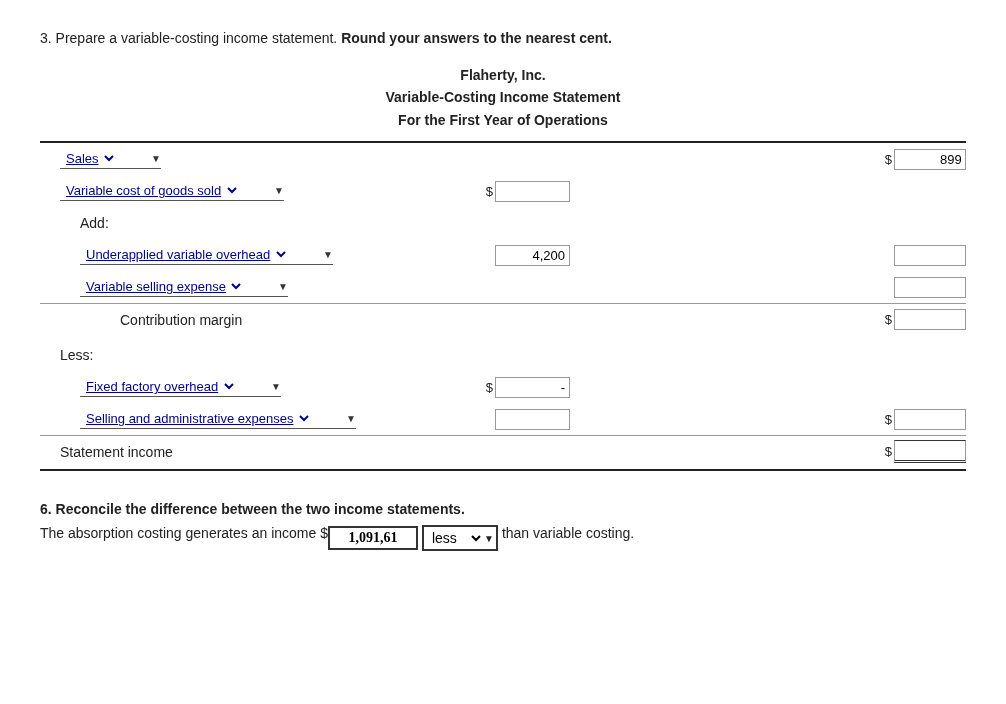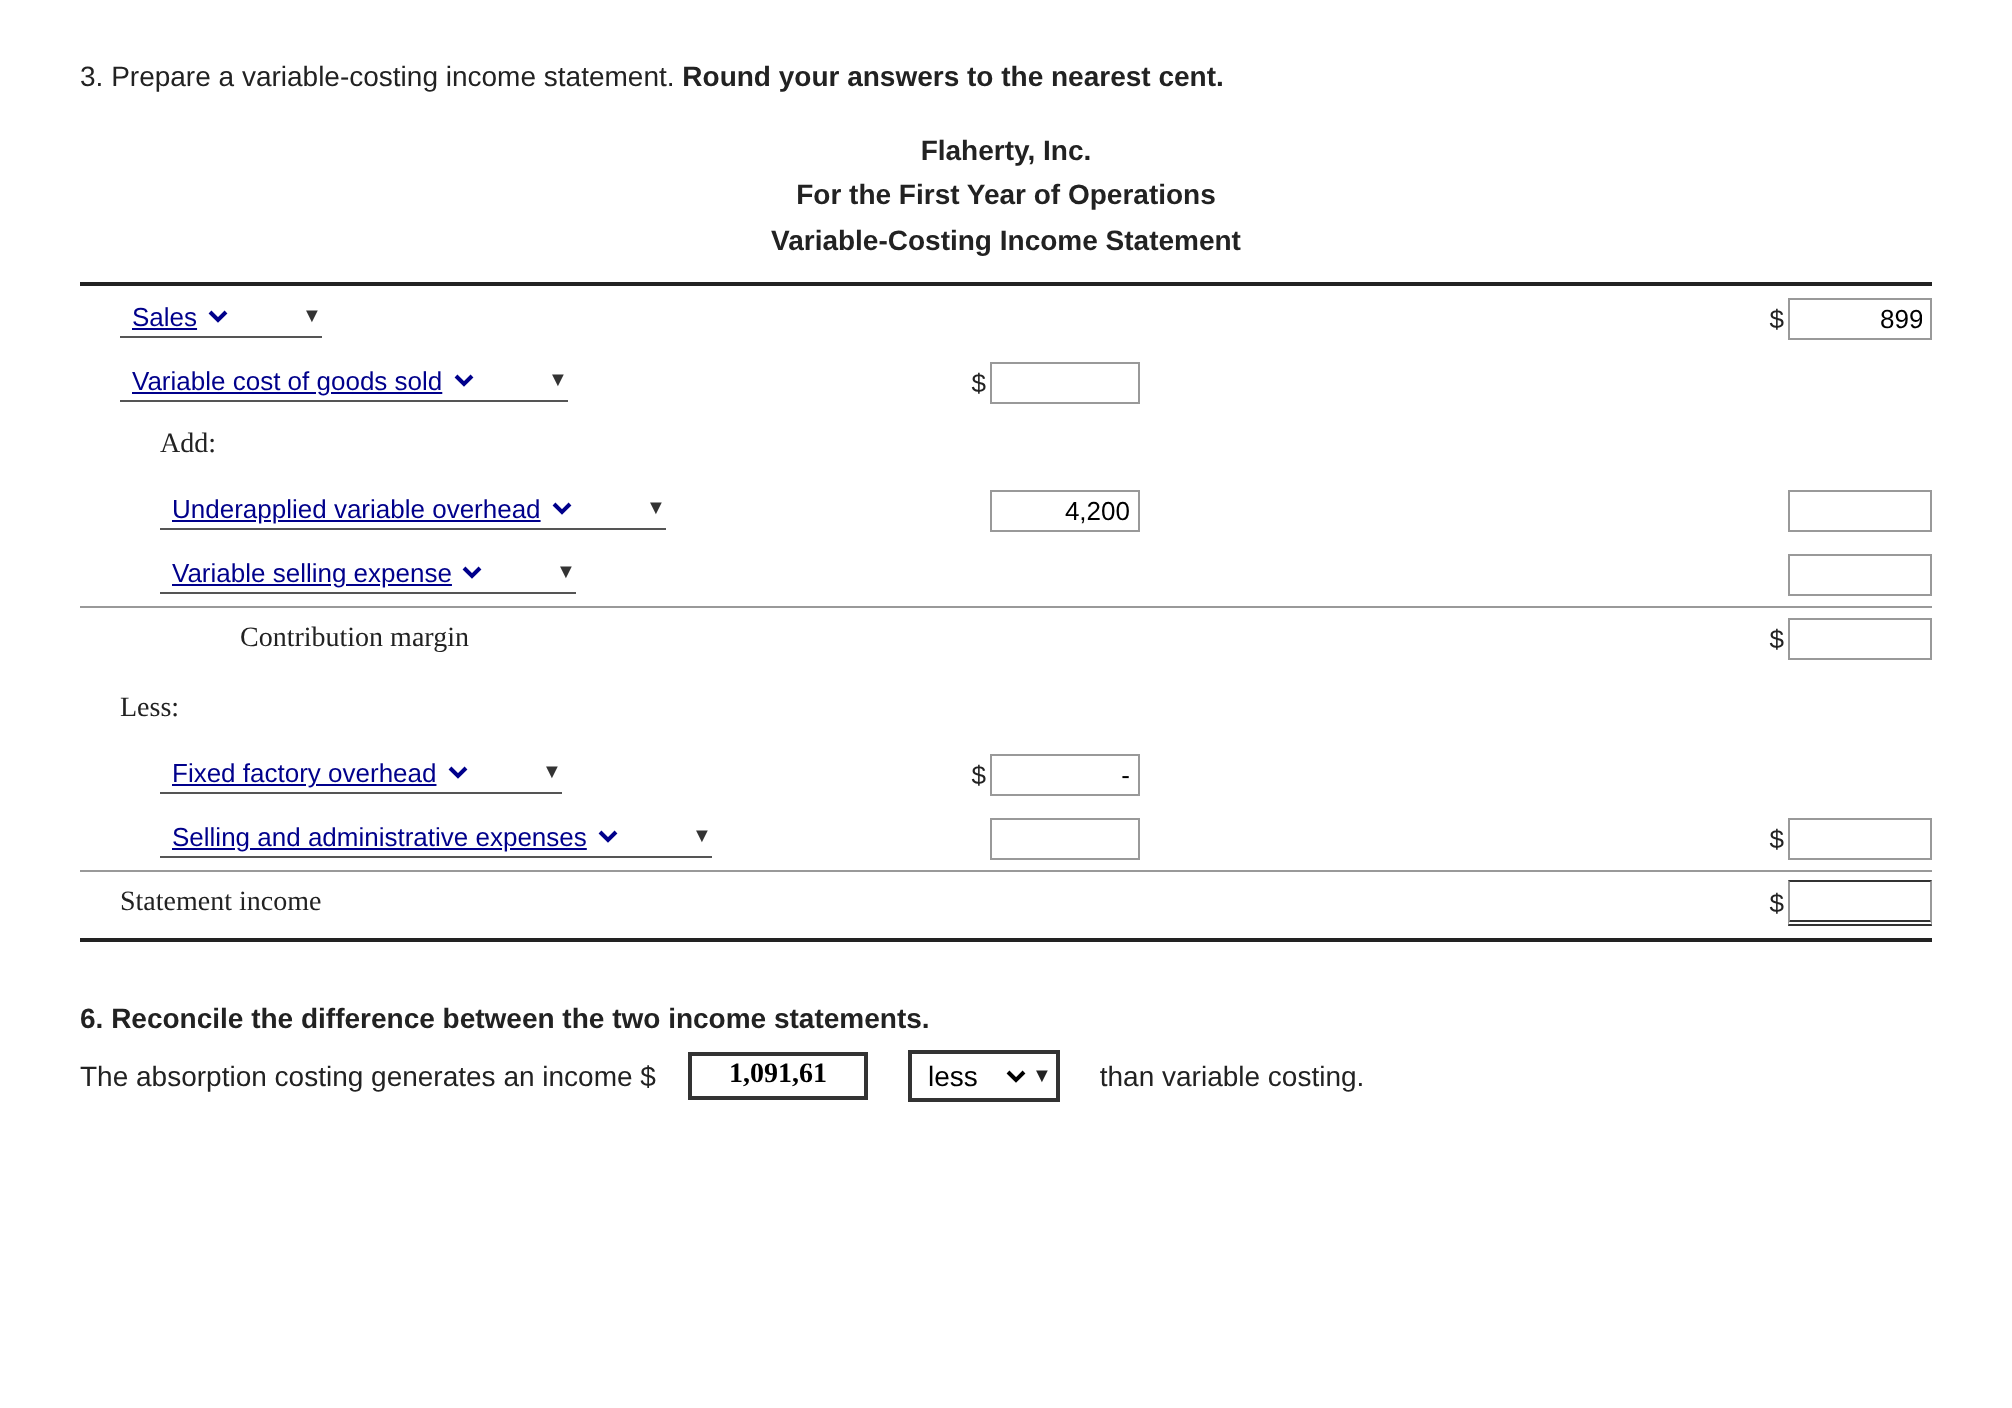--- a/index.html
+++ b/index.html
@@ -105,21 +105,20 @@
     }
 
     input[type="text"].wide {
       width: 72px;
       padding-left: 45px;
     }
 
     .static-text {
       font-size: 14px;
       color: #222;
-      font-family: Liberation Serif, serif;
     }
 
     .reconcile-section {
       margin-top: 30px;
     }
 
     .reconcile-section p {
       margin-bottom: 8px;
       font-size: 14px;
     }
@@ -158,22 +157,22 @@
 </head>
 <body>
 
 <p class="question-header">
   <span>3. Prepare a variable-costing income statement.</span>
   <strong>Round your answers to the nearest cent.</strong>
 </p>
 
 <div class="statement-title">
   <div>Flaherty, Inc.</div>
+  <div>Variable-Costing Income Statement</div>
   <div>For the First Year of Operations</div>
-  <div>Variable-Costing Income Statement</div>
 </div>
 
 <div class="statement-table">
 
   <div class="row">
     <div class="label-col indent1">
       <div class="dropdown-wrapper">
         <select>
           <option>Sales</option>
           <option>Other</option>
@@ -314,21 +313,21 @@
       <input type="text" class="wide" value="" style="border-bottom: 3px double rgb(51, 51, 51); border-top: 1px solid rgb(51, 51, 51);">
     </div>
   </div>
 
 </div>
 
 <div class="reconcile-section">
   <p>
     <strong>6. Reconcile the difference between the two income statements.</strong>
   </p>
-  <p style="display: flex; align-items: center; flex-wrap: wrap; gap: 16px;">
+  <p style="display: flex; flex-wrap: wrap; gap: 0;">
     <span>The absorption costing generates an income $</span>
     <span class="inline-input">
       <input type="text" value="1,091,61" style="border: 2px solid rgb(51, 51, 51); font-weight: bold; font-size: 14px; width: 90px; text-align: center; padding: 2px 4px; font-family: Liberation Serif, serif;">
     </span>
     <span class="inline-dropdown">
       <select style="border: none; background: transparent; font-size: 14px; padding: 2px 4px; cursor: pointer;">
         <option>less</option>
         <option>more</option>
       </select>
       <span style="font-size: 10px; margin-right: 2px;">▼</span>

